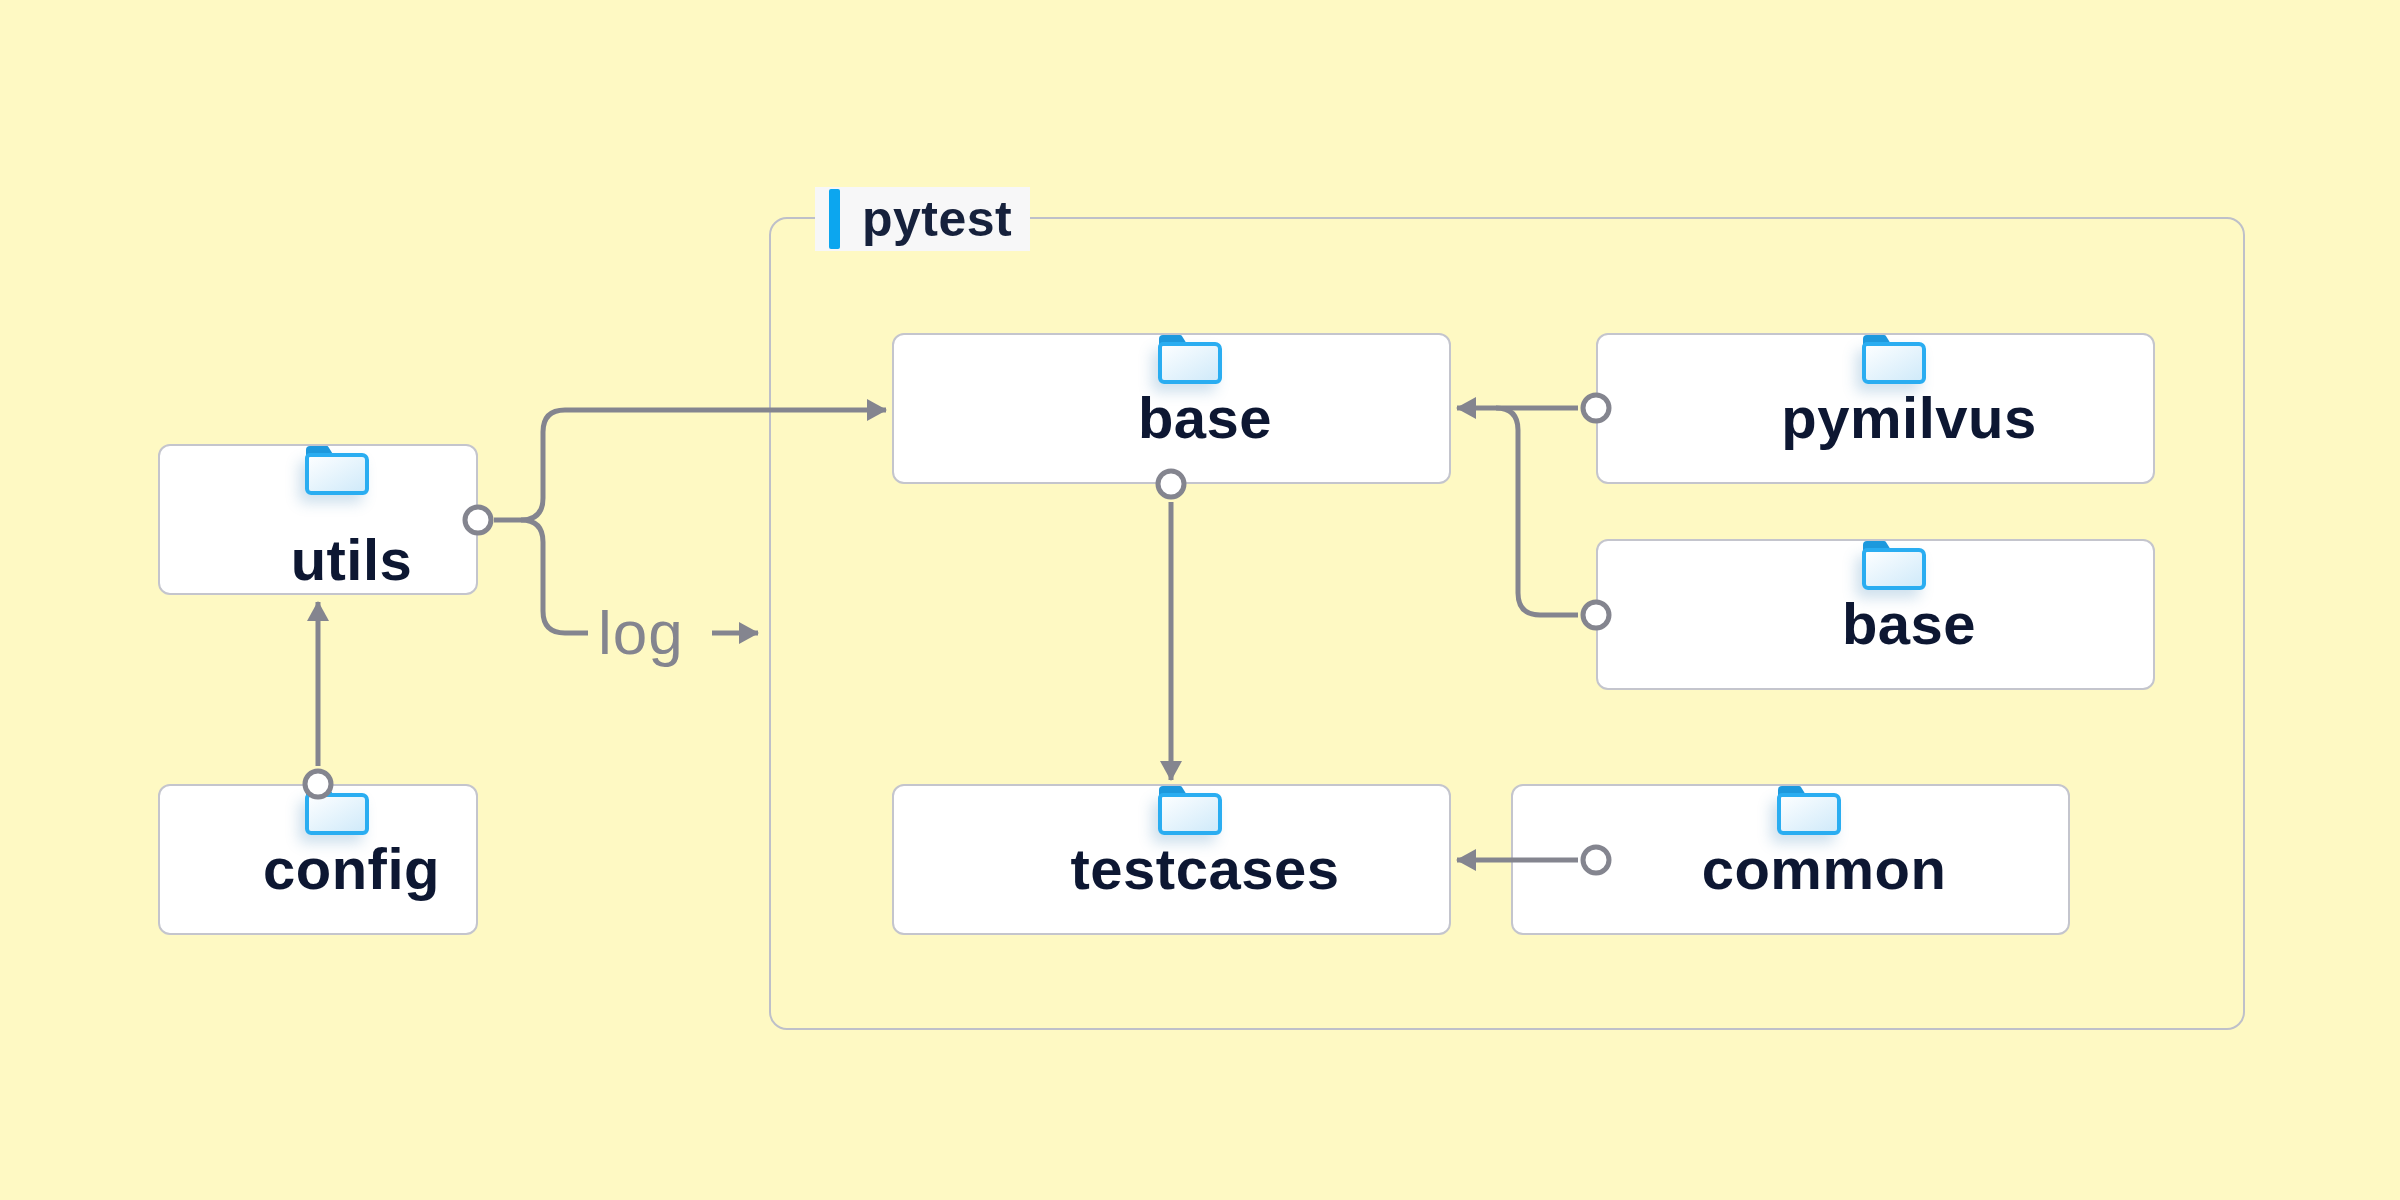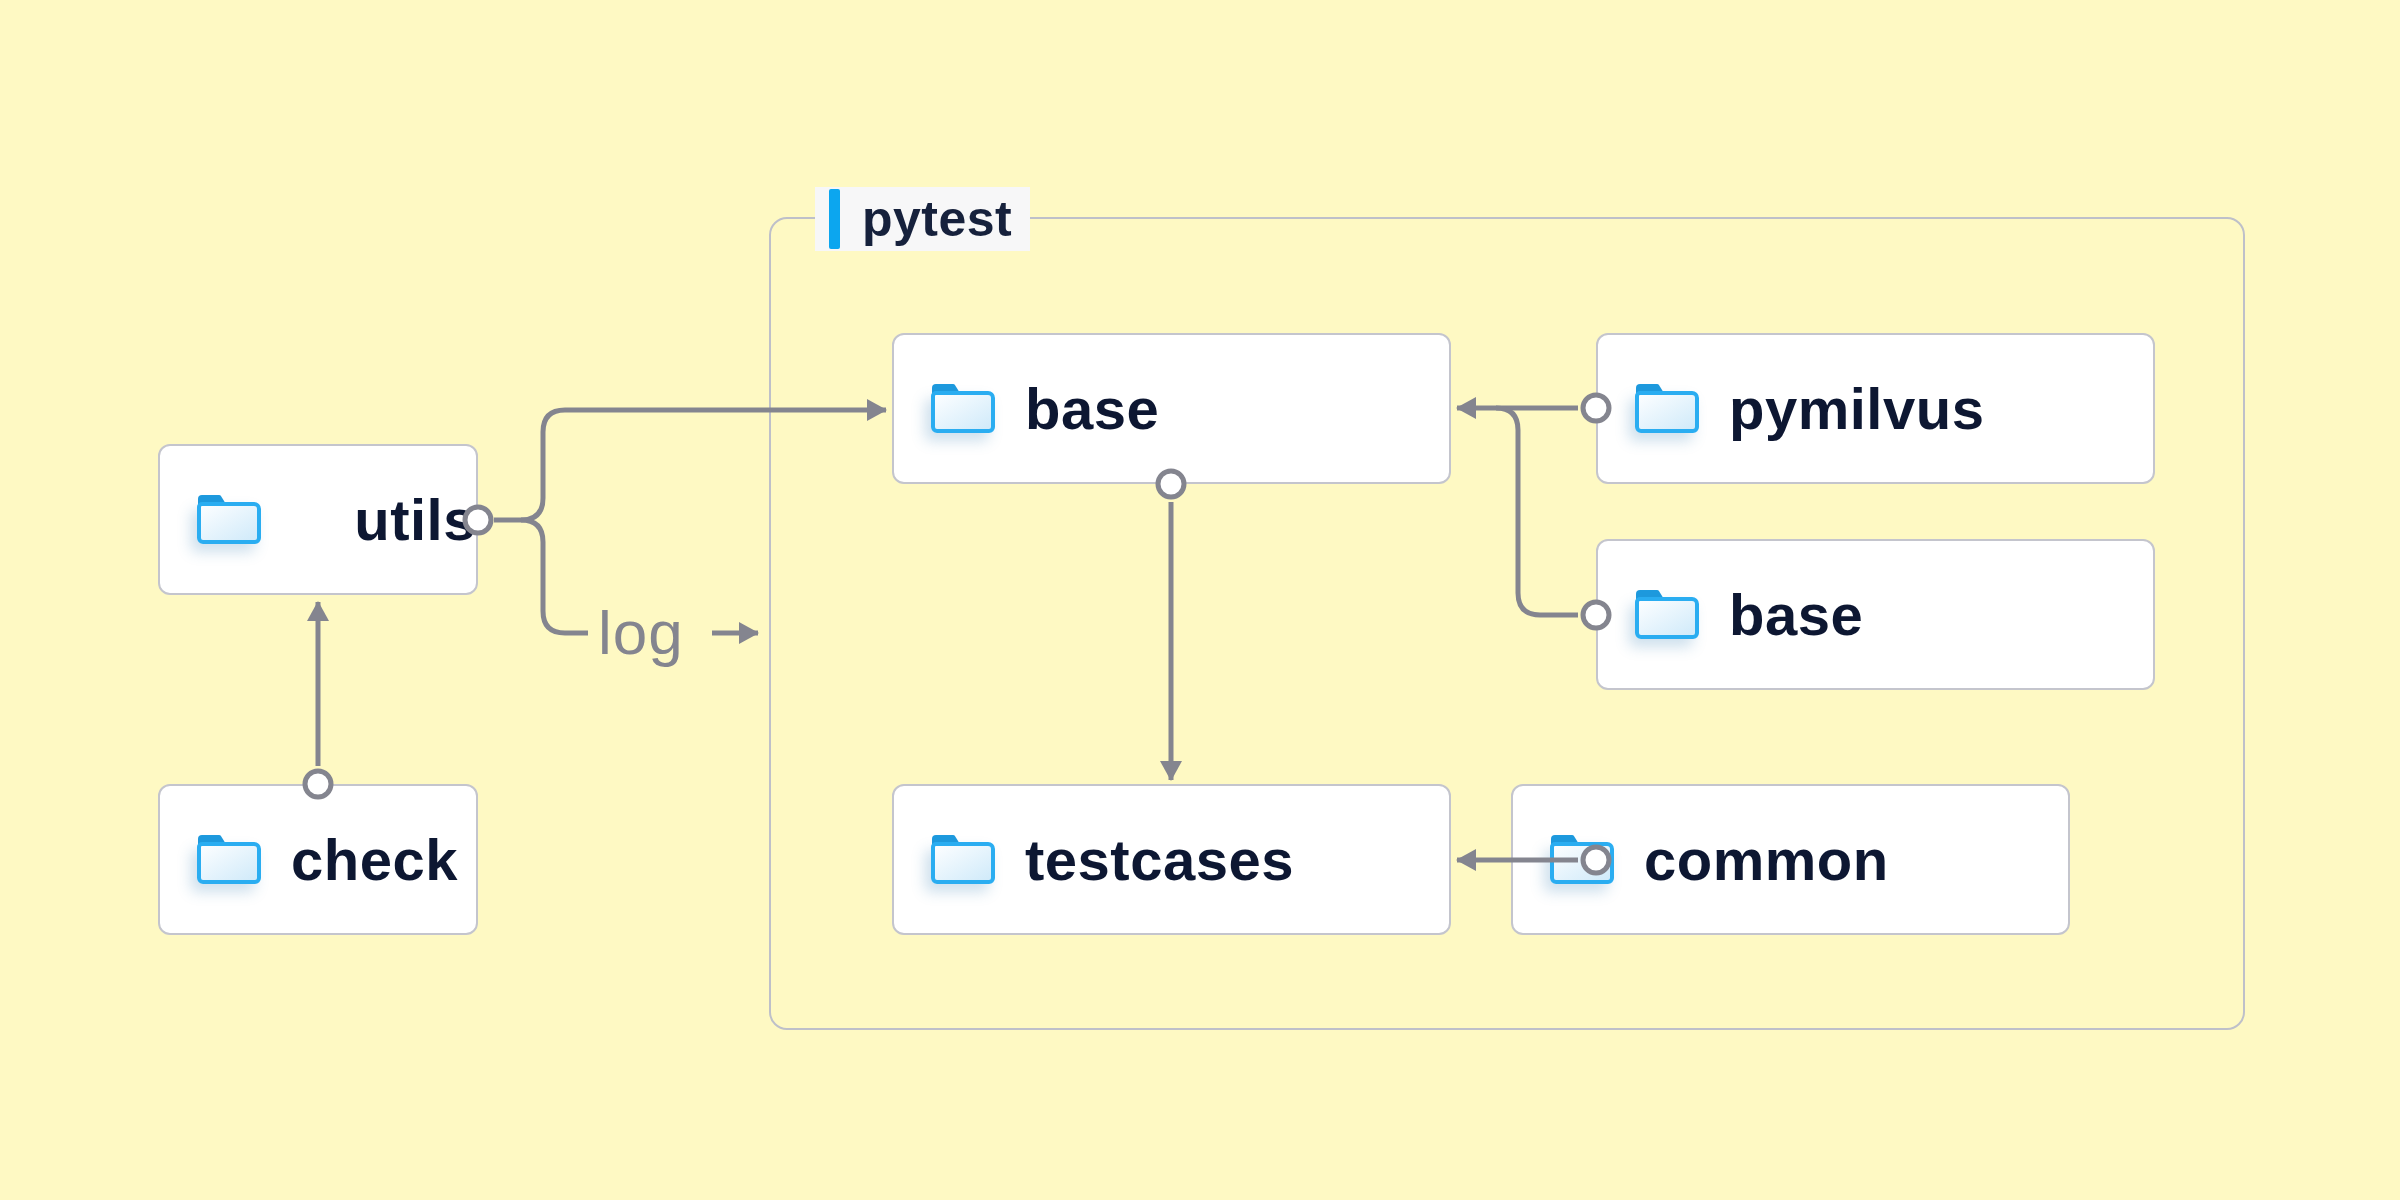--- a/index.html
+++ b/index.html
@@ -25,20 +25,21 @@
   .cluster-text{
     font-size:50px;font-weight:bold;color:#16213c;letter-spacing:.5px;
     line-height:64px;white-space:nowrap;
   }
   
   .node{
     position:absolute;box-sizing:border-box;
     background:#ffffff;border:2px solid #c4c5cd;border-radius:12px;
     display:flex;align-items:center;padding-left:37px;
     z-index:2;
+    flex-direction:column;
   }
   .nlabel{
     margin-left:30px;font-size:58px;font-weight:bold;color:#0d1732;
     letter-spacing:.5px;white-space:nowrap;
   }
   
   .folder{position:relative;width:64px;height:49px;flex:0 0 auto;}
   .folder .tab{
     position:absolute;left:1px;top:0;width:31px;height:14px;
     background:#1e9ade;border-radius:4px 10px 0 0;
@@ -85,21 +86,21 @@
         <span class="fbody"></span>
       </span>
     <span class="nlabel">utils</span>
   </div>
 
   <div class="node n-config">
     <span class="folder">
         <span class="tab"></span>
         <span class="fbody"></span>
       </span>
-    <span class="nlabel">check</span>
+    <span class="nlabel">config</span>
   </div>
 
   <div class="node n-base">
     <span class="folder">
         <span class="tab"></span>
         <span class="fbody"></span>
       </span>
     <span class="nlabel">base</span>
   </div>
 

